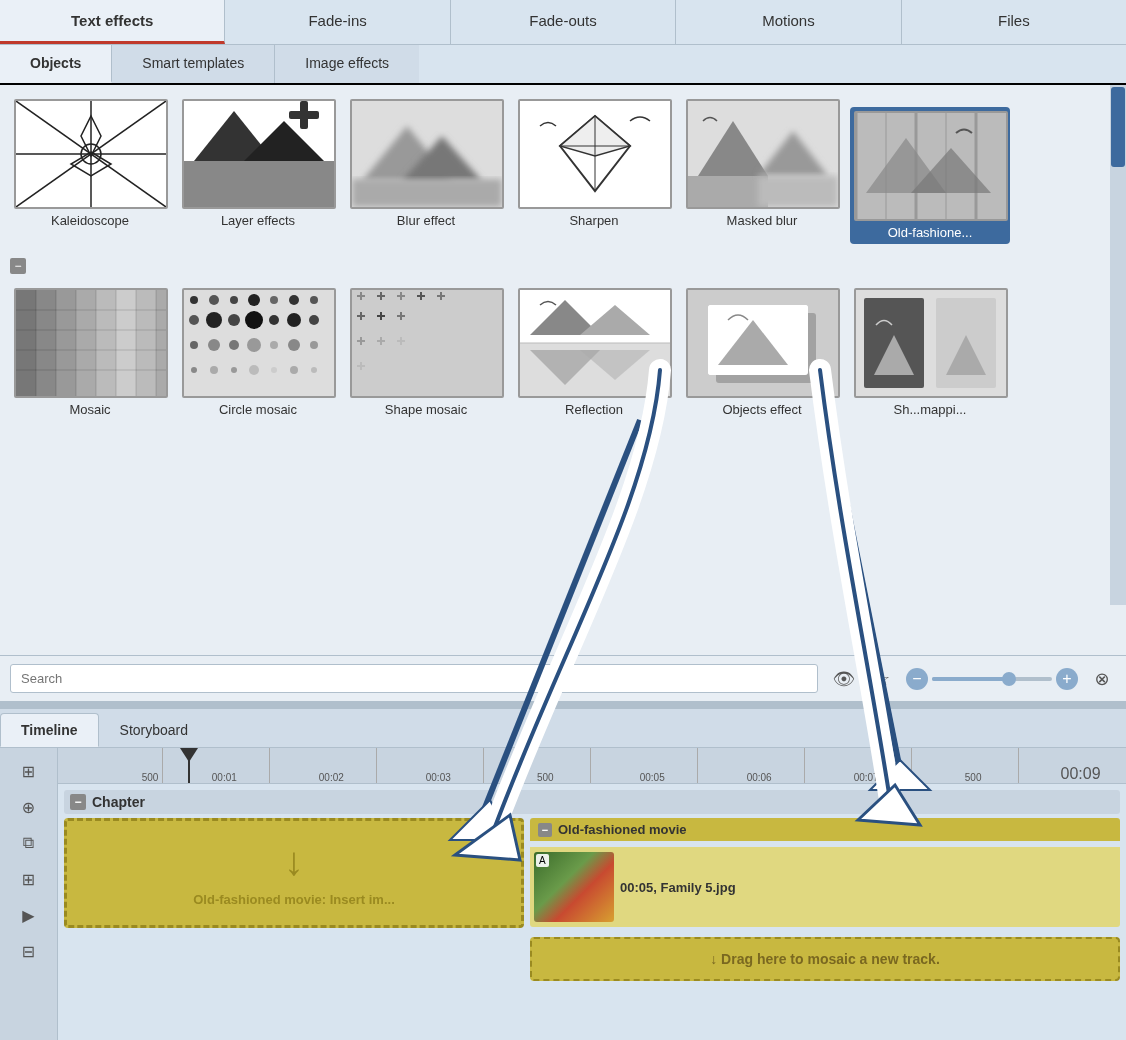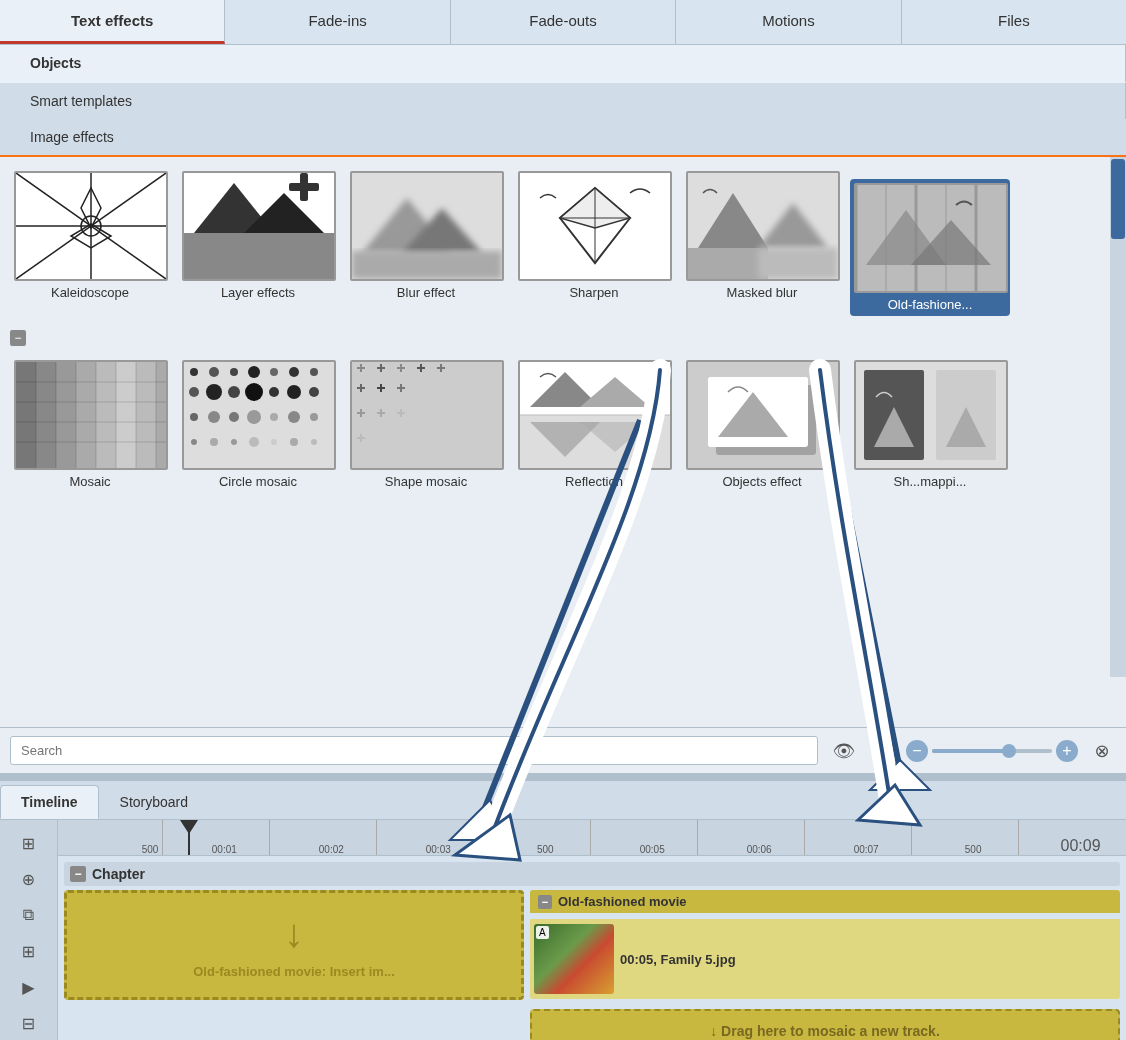--- a/index.html
+++ b/index.html
@@ -33,22 +33,21 @@
     .top-tab.active {
       background: #eaf0f7;
       border-bottom: 3px solid #c0392b;
       font-weight: bold;
     }
 
     
     .second-tabs {
       display: flex;
       background: #d8e4ef;
-      border-bottom: 2px solid #f97316;
-      flex-direction: column;
+      border-bottom: 2px solid #000000;
     }
     .second-tab {
       padding: 10px 30px;
       font-size: 14px;
       color: #333;
       cursor: pointer;
       border-right: 1px solid #b0bfcc;
       background: #d0dce8;
     }
     .second-tab.active {

